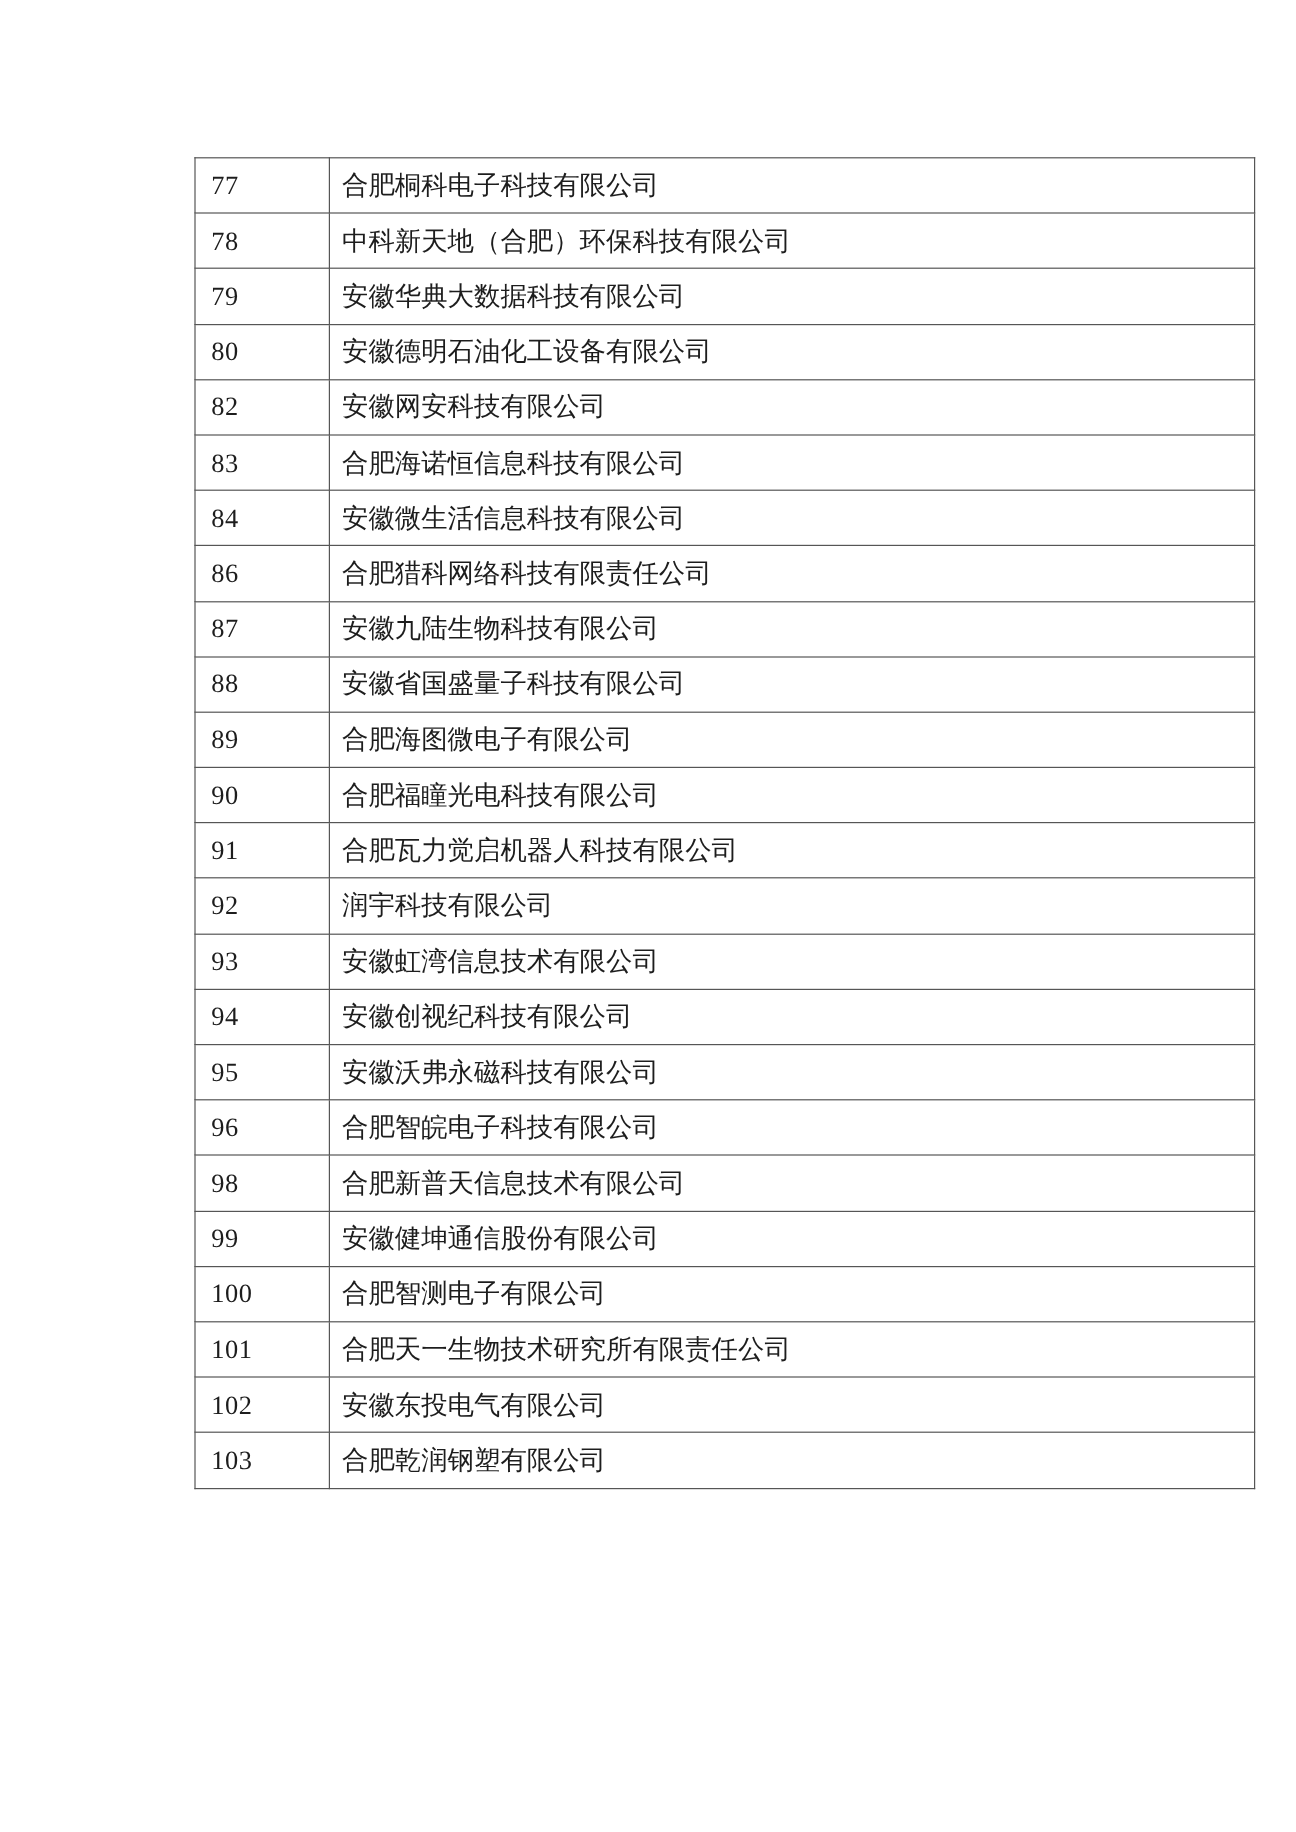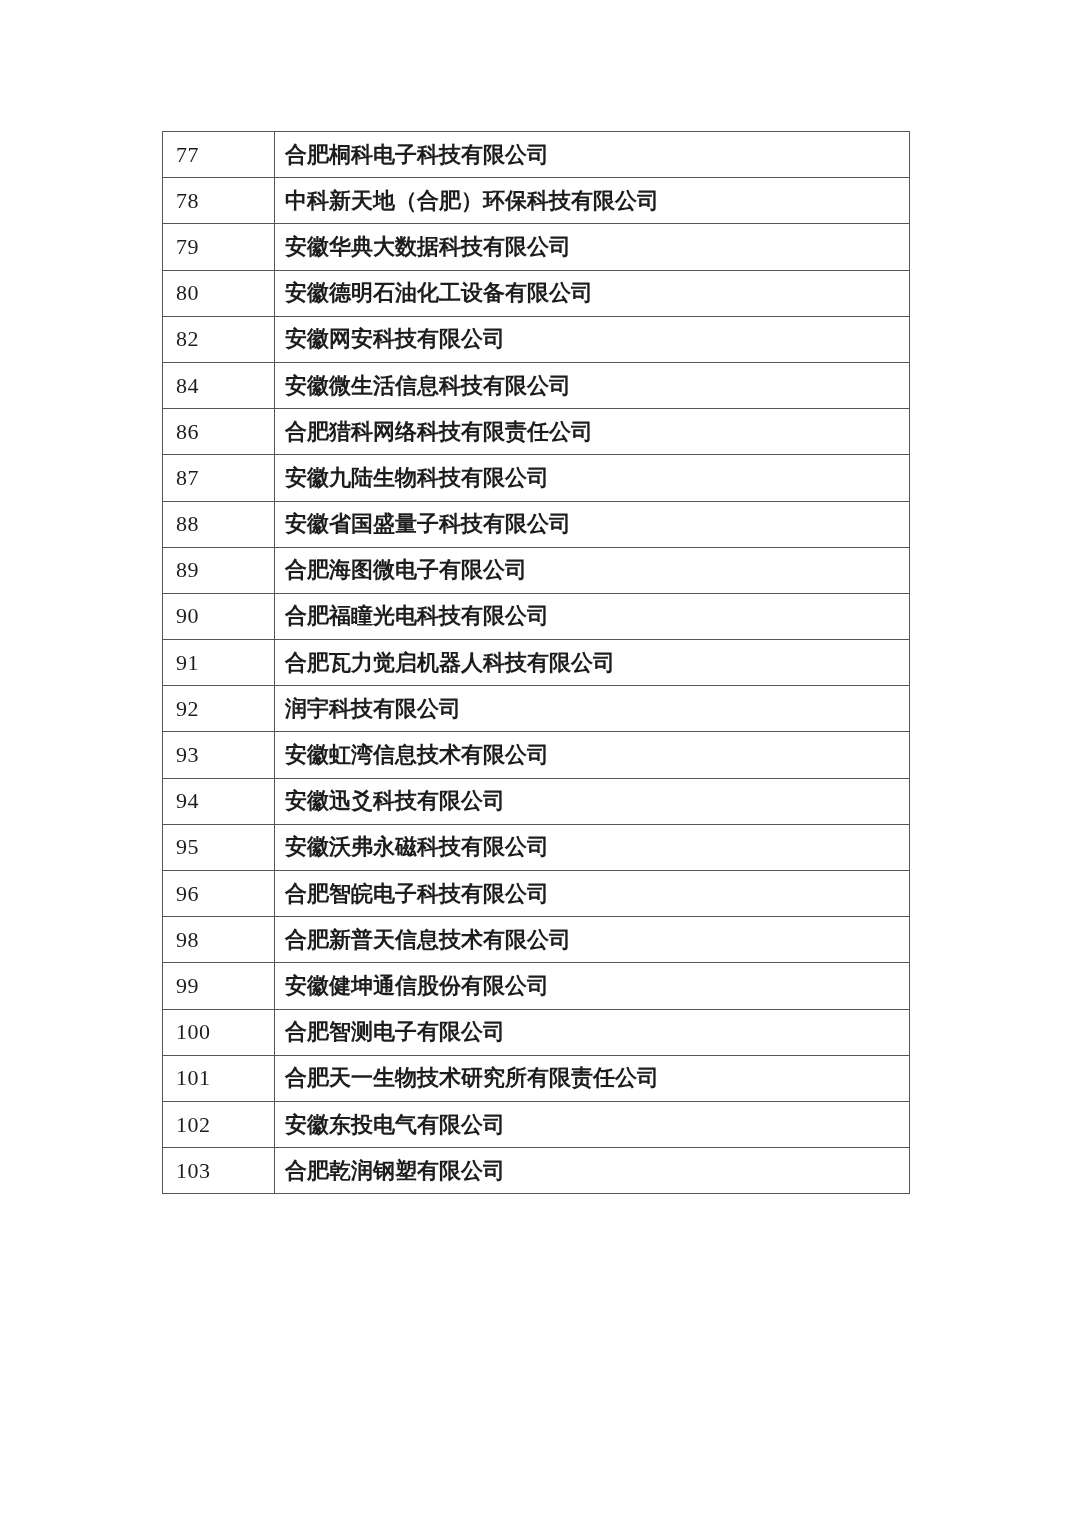--- a/index.html
+++ b/index.html
@@ -18,42 +18,41 @@
     left: 0;
     top: 0;
     width: 1080px;
     height: 1527px;
     background: #ffffff;
   }
   table.company-table {
     position: absolute;
     left: 162px;
     top: 131px;
-    width: 748px;
+    width: 884px;
     border-collapse: collapse;
     table-layout: fixed;
   }
   table.company-table td {
     border: 1px solid #565656;
     height: 45.2px;
     font-size: 22px;
     color: #1d1d1d;
     vertical-align: middle;
     white-space: nowrap;
     overflow: hidden;
     background: #ffffff;
   }
   td.cell-no {
     width: 98px;
     padding: 0 0 0 13px;
     letter-spacing: 0.5px;
   }
   td.cell-name {
     padding: 0 4px 0 10px;
-    font-weight: bold;
   }
 </style>
 </head>
 <body>
 
 <div class="doc-page">
   <table class="company-table">
     <tbody>
         <tr>
           <td class="cell-no">77</td>
@@ -67,20 +66,24 @@
           <td class="cell-no">79</td>
           <td class="cell-name">安徽华典大数据科技有限公司</td>
         </tr>
         <tr>
           <td class="cell-no">80</td>
           <td class="cell-name">安徽德明石油化工设备有限公司</td>
         </tr>
         <tr>
           <td class="cell-no">82</td>
           <td class="cell-name">安徽网安科技有限公司</td>
+        </tr>
+        <tr>
+          <td class="cell-no">83</td>
+          <td class="cell-name">合肥海诺恒信息科技有限公司</td>
         </tr>
         <tr>
           <td class="cell-no">84</td>
           <td class="cell-name">安徽微生活信息科技有限公司</td>
         </tr>
         <tr>
           <td class="cell-no">86</td>
           <td class="cell-name">合肥猎科网络科技有限责任公司</td>
         </tr>
         <tr>
@@ -106,21 +109,21 @@
         <tr>
           <td class="cell-no">92</td>
           <td class="cell-name">润宇科技有限公司</td>
         </tr>
         <tr>
           <td class="cell-no">93</td>
           <td class="cell-name">安徽虹湾信息技术有限公司</td>
         </tr>
         <tr>
           <td class="cell-no">94</td>
-          <td class="cell-name">安徽迅爻科技有限公司</td>
+          <td class="cell-name">安徽创视纪科技有限公司</td>
         </tr>
         <tr>
           <td class="cell-no">95</td>
           <td class="cell-name">安徽沃弗永磁科技有限公司</td>
         </tr>
         <tr>
           <td class="cell-no">96</td>
           <td class="cell-name">合肥智皖电子科技有限公司</td>
         </tr>
         <tr>

